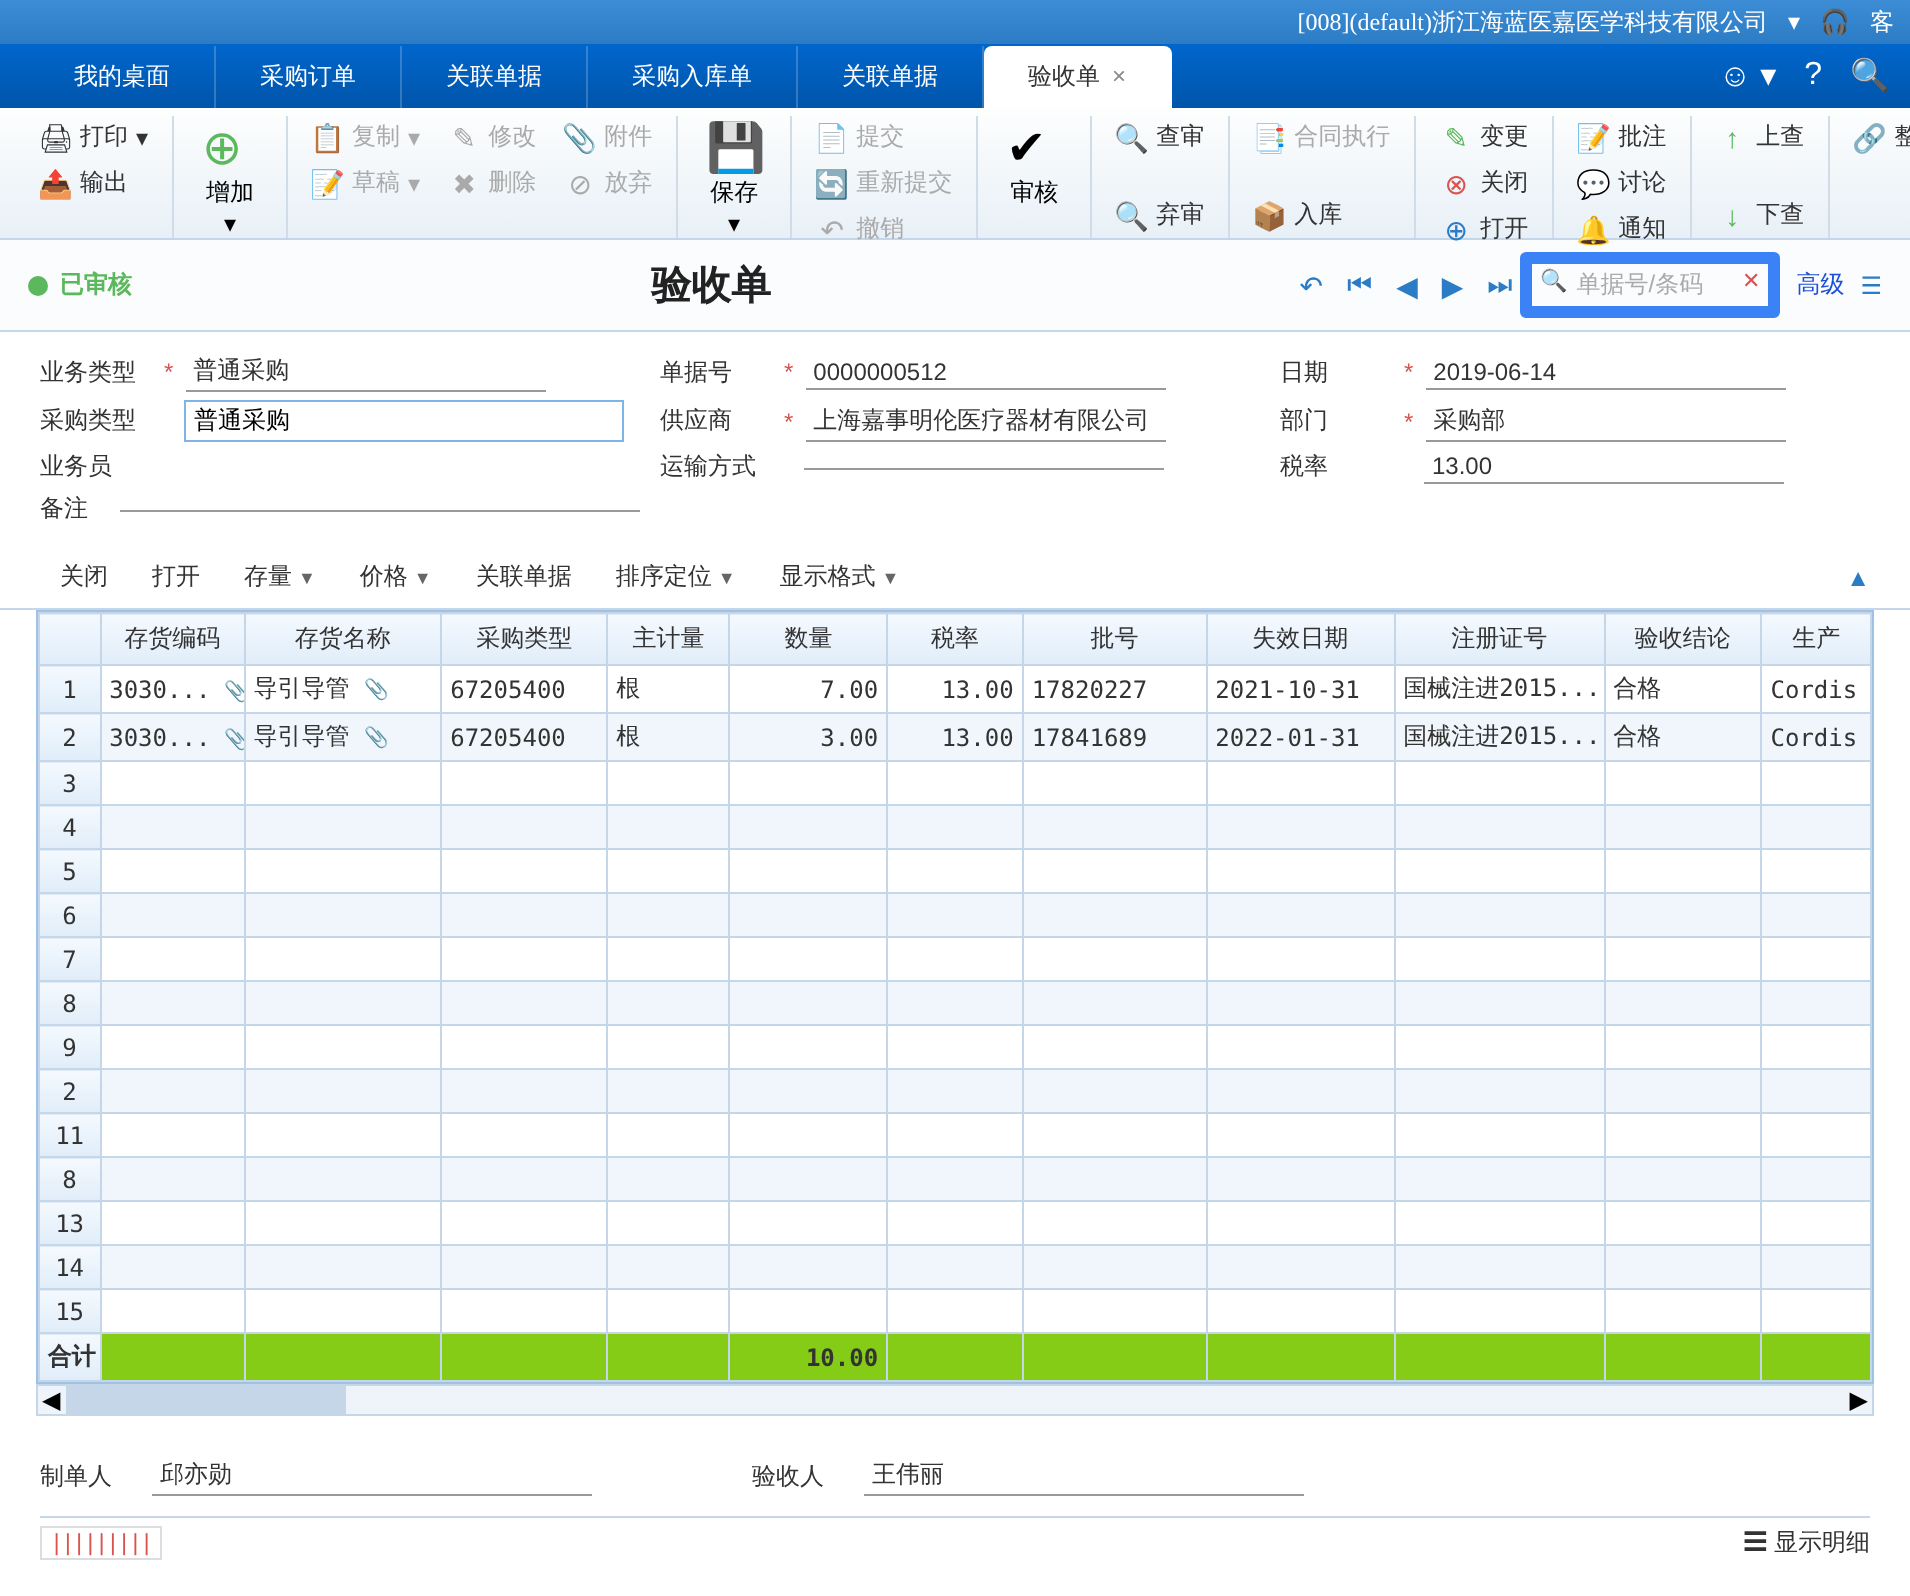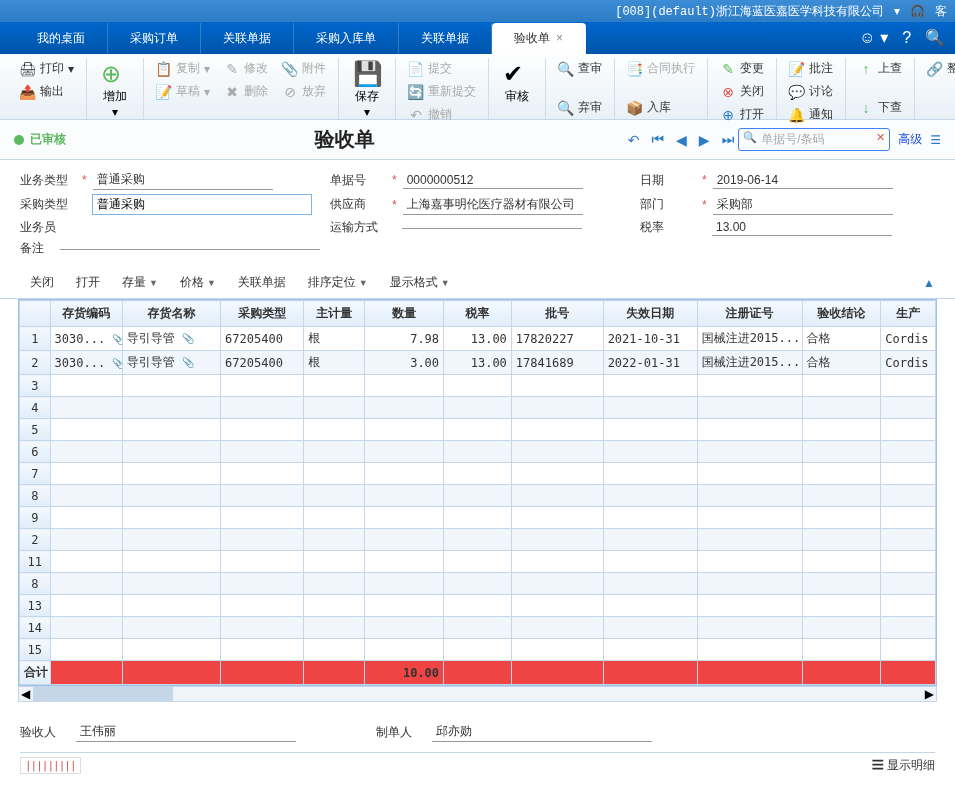--- a/index.html
+++ b/index.html
@@ -1,19 +1,19 @@
 <!DOCTYPE html>
 <html><head>
 <meta charset="utf-8">
 <style>
 * { margin: 0; padding: 0; box-sizing: border-box; font-family: "Microsoft YaHei", Arial, sans-serif; font-size: 12px; }
 body { background: #fff; overflow: hidden; width: 955px; height: 798px; }
 
 .titlebar { background: linear-gradient(#3d8dd6, #2c7cc5); height: 22px; display: flex; align-items: center; justify-content: flex-end; color: #fff; padding: 0 8px; gap: 10px; }
-.titlebar .title { font-family: Liberation Mono, monospace; }
+.titlebar .title { font-family: Liberation Serif, serif; }
 
 .tabbar { background: linear-gradient(#0066cc, #0055aa); height: 32px; display: flex; align-items: flex-end; padding-left: 15px; position: relative; }
 .tab { padding: 7px 22px; color: #fff; cursor: pointer; border-right: 1px solid rgba(255,255,255,0.2); }
 .tab.active { background: #fff; color: #333; border-radius: 4px 4px 0 0; }
 .tab-close { color: #888; margin-left: 6px; }
 .tabbar-right { position: absolute; right: 10px; top: 6px; display: flex; gap: 14px; align-items: center; }
 .tabbar-right span { color: #fff; font-size: 16px; }
 
 .ribbon { background: linear-gradient(#fdfefe, #e8f0f7); height: 66px; border-bottom: 1px solid #c5d6e8; display: flex; padding: 4px 0 0 8px; }
 .ribbon-group { border-right: 1px solid #d0dce8; padding: 0 8px; display: flex; flex-direction: column; justify-content: flex-start; gap: 2px; }
@@ -22,46 +22,46 @@
 .ribbon-btn .ico { width: 16px; height: 16px; display: inline-flex; align-items: center; justify-content: center; font-size: 14px; }
 .ribbon-big { display: flex; flex-direction: column; align-items: center; padding: 2px 6px; }
 .ribbon-big .ico { width: 28px; height: 28px; font-size: 24px; }
 
 .statusbar { display: flex; align-items: center; padding: 6px 14px; border-bottom: 1px solid #c5d6e8; background: #fafcfe; }
 .status-dot { width: 10px; height: 10px; border-radius: 50%; background: #5cb85c; margin-right: 6px; }
 .status-text { color: #5cb85c; font-weight: bold; }
 .doc-title { flex: 1; text-align: center; font-size: 20px; font-weight: bold; color: #222; }
 .nav-icons { display: flex; gap: 4px; align-items: center; }
 .nav-icons span { color: #2c7cc5; cursor: pointer; padding: 2px 4px; font-size: 14px; }
-.search-box { border: 1px solid #3b82f6; border-radius: 3px; padding: 2px 20px 2px 22px; width: 152px; color: #aaa; position: relative; }
+.search-box { border: 6px solid #3b82f6; border-radius: 3px; padding: 2px 20px 2px 22px; width: 130px; color: #aaa; position: relative; }
 .search-box::before { content: "🔍"; position: absolute; left: 4px; color: #888; font-size: 11px; }
 .search-box::after { content: "✕"; position: absolute; right: 4px; color: #d9534f; font-size: 11px; }
 .adv-link { color: #1d4ed8; margin-left: 8px; cursor: pointer; }
 
 .form-area { padding: 10px 20px 6px 20px; }
 .form-row { display: flex; margin-bottom: 4px; }
 .form-cell { display: flex; align-items: center; min-width: 310px; }
 .form-label { width: 56px; color: #333; }
 .req { color: #d9534f; margin: 0 6px; }
 .form-val { color: #333; border-bottom: 1px solid #999; min-width: 180px; padding: 1px 4px; }
 .form-select { border: 1px solid #7eb4e8; padding: 1px 4px; min-width: 220px; background: #fff; }
 
 .subtoolbar { display: flex; gap: 2px; padding: 4px 20px; border-bottom: 1px solid #c5d6e8; align-items: center; }
 .sub-btn { padding: 3px 10px; color: #333; cursor: pointer; display: flex; align-items: center; gap: 3px; }
 .sub-btn .arrow { font-size: 9px; color: #666; }
 .sub-right { margin-left: auto; }
 
 .grid-wrap { margin: 0 18px; border: 1px solid #9ec2e6; position: relative; }
 .grid { width: 100%; border-collapse: collapse; table-layout: fixed; }
-.grid th { background: linear-gradient(#f4f9fe, #e0edf9); border: 1px solid #c5d6e8; padding: 4px 2px; font-weight: bold; color: #333; height: 24px; overflow: hidden; }
+.grid th { background: linear-gradient(#f4f9fe, #e0edf9); border: 1px solid #c5d6e8; padding: 4px 2px; font-weight: normal; color: #333; height: 24px; overflow: hidden; }
 .grid td { border: 1px solid #c5d6e8; padding: 3px 4px; height: 22px; color: #333; white-space: nowrap; overflow: hidden; font-family: monospace; }
 .grid td.num { text-align: right; }
 .grid td.rownum { text-align: center; background: linear-gradient(#f4f9fe, #e0edf9); }
 .grid tr:nth-child(even) td:not(.rownum) { background: #f0f6fc; }
-.grid tfoot td { background: #ef4444; font-weight: bold; }
+.grid tfoot td { background: #84cc16; font-weight: bold; }
 .clip { font-size: 10px; color: #666; }
 
 .hscroll { height: 16px; background: #eef4fa; border: 1px solid #c5d6e8; margin: 0 18px; position: relative; }
 .hscroll .thumb { position: absolute; height: 100%; background: #c5d6e8; }
 
 .footer-form { padding: 20px 20px 6px 20px; display: flex; gap: 80px; }
 .footer-cell { display: flex; align-items: center; }
 .footer-cell .form-val { min-width: 220px; }
 
 .barcode-area { margin: 4px 20px; border-top: 1px solid #c5d6e8; padding-top: 4px; display: flex; justify-content: space-between; align-items: center; }
@@ -353,21 +353,21 @@
     <th>生产</th>
   </tr>
       </thead>
   <tbody id="grid-body">
         <tr>
           <td class="rownum">1</td>
           <td>3030... <span class="clip">📎</span></td>
           <td>导引导管 <span class="clip">📎</span></td>
           <td>67205400</td>
           <td>根</td>
-          <td class="num">7.98</td>
+          <td class="num">7.00</td>
           <td class="num">13.00</td>
           <td>17820227</td>
           <td>2021-10-31</td>
           <td>国械注进2015...</td>
           <td>合格</td>
           <td>Cordis</td>
         </tr>
         <tr>
           <td class="rownum">2</td>
           <td>3030... <span class="clip">📎</span></td>
@@ -584,25 +584,25 @@
 </table>
 </div>
 <div class="hscroll">
   <span style="position:absolute;left:2px">◀</span>
   <div class="thumb" style="left:14px;width:140px"></div>
   <span style="position:absolute;right:2px">▶</span>
 </div>
 
 <div class="footer-form">
   <div class="footer-cell">
+      <span class="form-label">制单人</span>
+      <span class="form-val">邱亦勋</span>
+    </div>
+  <div class="footer-cell">
       <span class="form-label">验收人</span>
       <span class="form-val">王伟丽</span>
-    </div>
-  <div class="footer-cell">
-      <span class="form-label">制单人</span>
-      <span class="form-val">邱亦勋</span>
     </div>
 </div>
 
 <div class="barcode-area">
   <span class="barcode">|||||||||</span>
   <span style="color:#333">☰ <span>显示明细</span></span>
 </div>
 
 </body></html>

